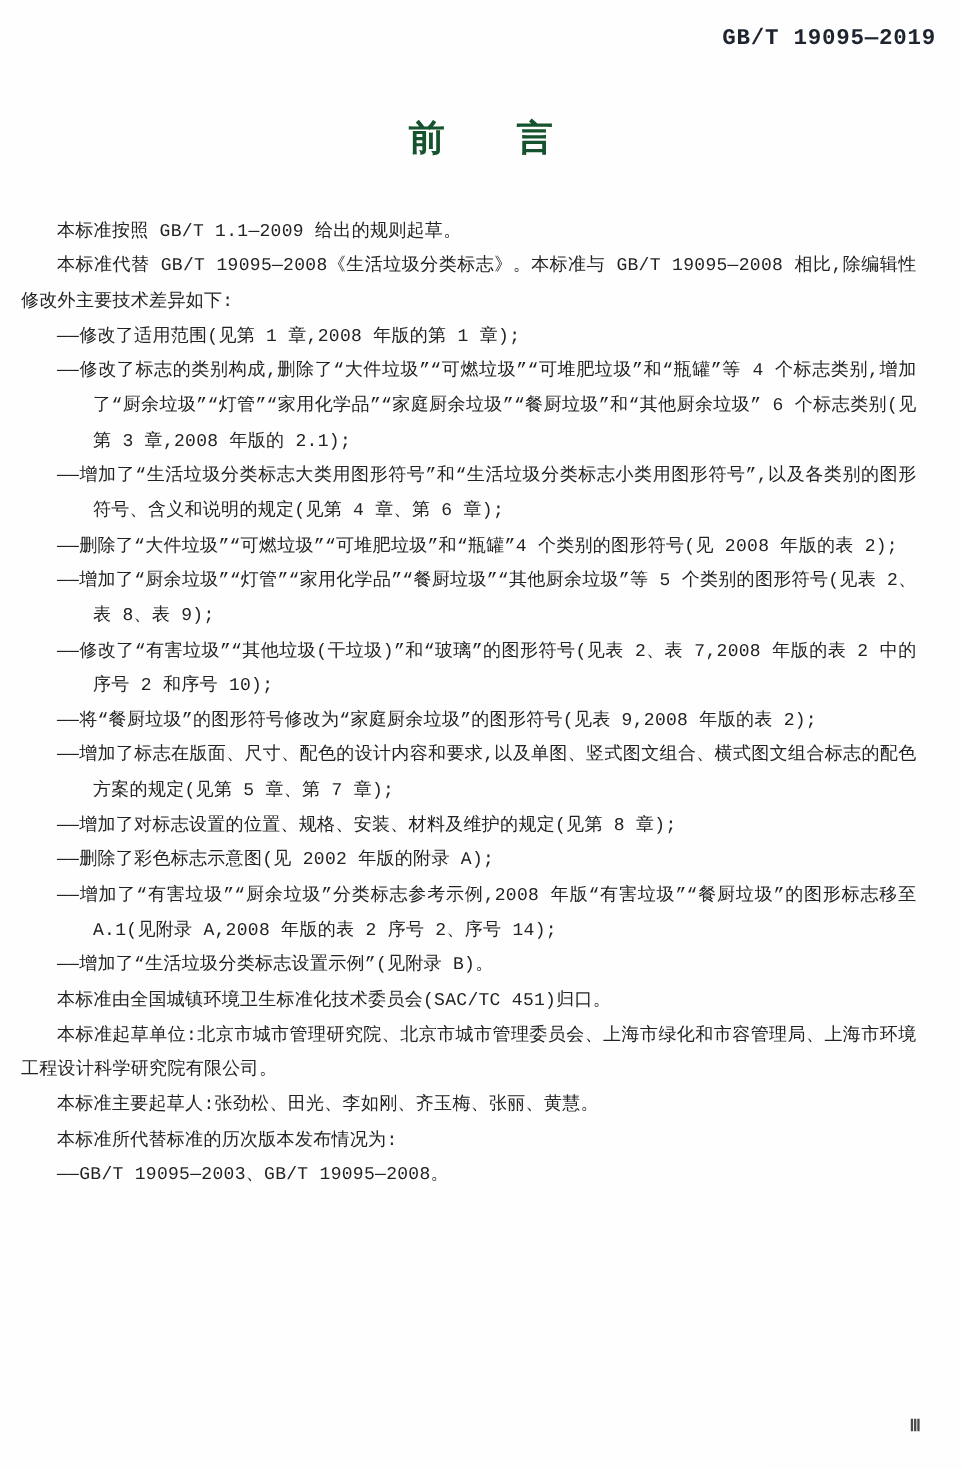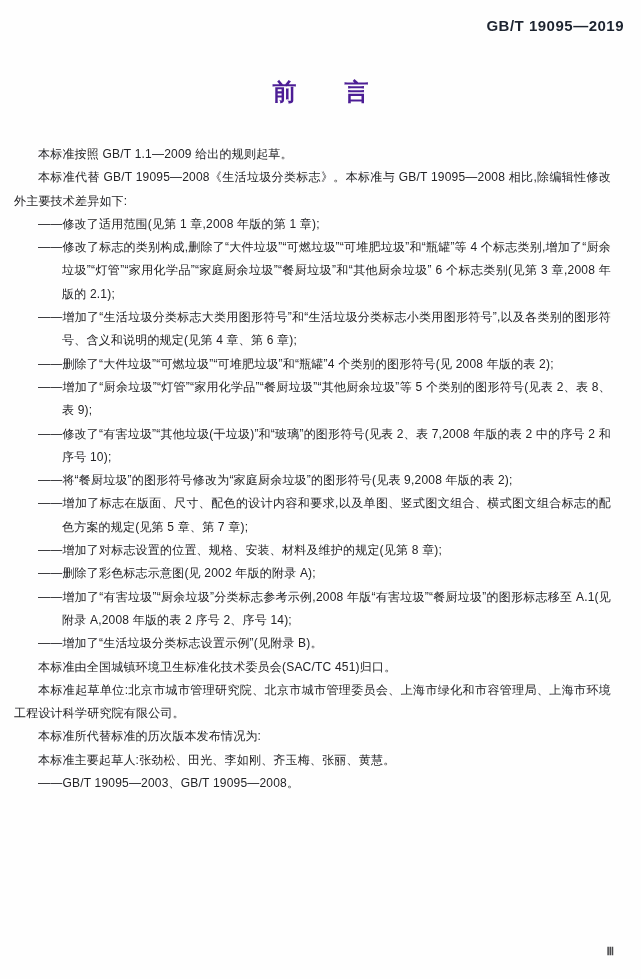--- a/index.html
+++ b/index.html
@@ -5,21 +5,21 @@
   html, body {
     margin: 0;
     padding: 0;
     background: #ffffff;
   }
   .page {
     position: relative;
     width: 641px;
     height: 979px;
     background: #fefefe;
-    font-family: Liberation Sans, sans-serif;
+    font-family: Liberation Mono, monospace;
     color: #232326;
     overflow: hidden;
     box-sizing: border-box;
   }
   .doc-code {
     position: absolute;
     top: 17px;
     left: 0;
     right: 17px;
     text-align: right;
@@ -29,21 +29,21 @@
     color: #1d2430;
   }
   .page-title {
     position: absolute;
     top: 76px;
     left: 0;
     width: 100%;
     text-align: center;
     font-size: 24px;
     font-weight: bold;
-    color: #4c1d95;
+    color: #14532d;
     margin: 0;
   }
   .content {
     position: absolute;
     top: 143px;
     left: 14px;
     width: 597px;
     font-size: 12px;
     line-height: 23.3px;
     text-align: justify;
@@ -89,22 +89,22 @@
     <p class="dash-item">——修改了“有害垃圾”“其他垃圾(干垃圾)”和“玻璃”的图形符号(见表 2、表 7,2008 年版的表 2 中的序号 2 和序号 10);</p>
     <p class="dash-item">——将“餐厨垃圾”的图形符号修改为“家庭厨余垃圾”的图形符号(见表 9,2008 年版的表 2);</p>
     <p class="dash-item">——增加了标志在版面、尺寸、配色的设计内容和要求,以及单图、竖式图文组合、横式图文组合标志的配色方案的规定(见第 5 章、第 7 章);</p>
     <p class="dash-item">——增加了对标志设置的位置、规格、安装、材料及维护的规定(见第 8 章);</p>
     <p class="dash-item">——删除了彩色标志示意图(见 2002 年版的附录 A);</p>
     <p class="dash-item">——增加了“有害垃圾”“厨余垃圾”分类标志参考示例,2008 年版“有害垃圾”“餐厨垃圾”的图形标志移至 A.1(见附录 A,2008 年版的表 2 序号 2、序号 14);</p>
     <p class="dash-item">——增加了“生活垃圾分类标志设置示例”(见附录 B)。</p>
 
     <p class="para">本标准由全国城镇环境卫生标准化技术委员会(SAC/TC 451)归口。</p>
     <p class="para">本标准起草单位:北京市城市管理研究院、北京市城市管理委员会、上海市绿化和市容管理局、上海市环境工程设计科学研究院有限公司。</p>
+    <p class="para">本标准主要起草人:张劲松、田光、李如刚、齐玉梅、张丽、黄慧。</p>
     <p class="para">本标准所代替标准的历次版本发布情况为:</p>
-    <p class="para">本标准主要起草人:张劲松、田光、李如刚、齐玉梅、张丽、黄慧。</p>
 
     <p class="dash-item">——GB/T 19095—2003、GB/T 19095—2008。</p>
 
   </div>
 
   <div class="page-number">Ⅲ</div>
 
 </div>
 
 </body></html>

